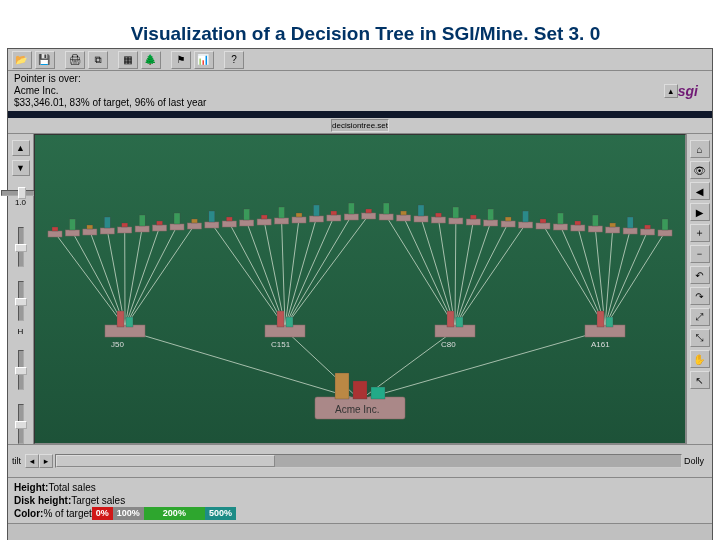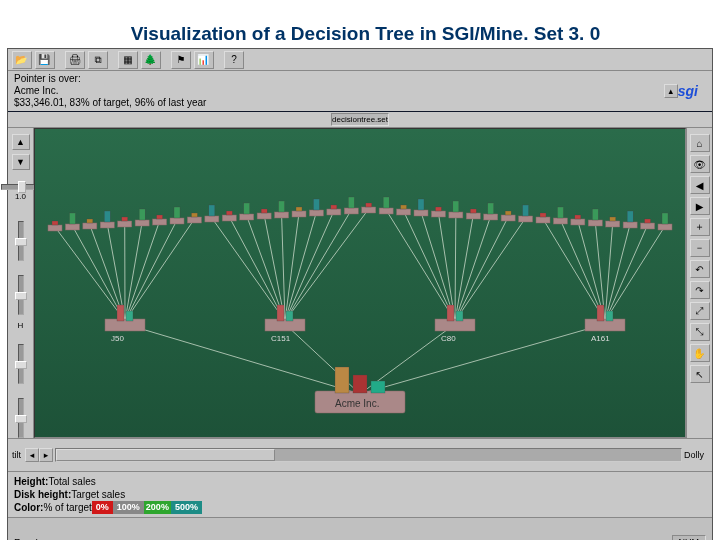--- a/index.html
+++ b/index.html
@@ -2,23 +2,23 @@
 <html><head>
 <meta charset="utf-8">
 <style>
   * { box-sizing: border-box; margin: 0; padding: 0; }
   body { width: 720px; height: 540px; font-family: Arial, sans-serif; background: #fff; overflow: hidden; }
   .slide-title { font-size: 19px; font-weight: bold; color: #003366; text-align: center; padding: 23px 0 3px; margin-left: 11px; }
   .app-window { width: 706px; margin: 0 7px; background: #bdbdbd; border: 1px solid #555; }
   .toolbar { height: 22px; background: #c8c8c8; border-bottom: 1px solid #888; display: flex; align-items: center; padding: 0 4px; gap: 3px; }
   .tb-btn { width: 20px; height: 18px; background: #c0c0c0; border: 1px outset #ddd; display: flex; align-items: center; justify-content: center; font-size: 10px; cursor: pointer; }
   .tb-sep { width: 4px; }
-  .info-panel { padding: 2px 6px; font-size: 10px; line-height: 12px; background: #c8c8c8; border-bottom: 1px solid #0f172a; display: flex; justify-content: space-between; align-items: center; }
+  .info-panel { padding: 2px 6px; font-size: 10px; line-height: 12px; background: #c8c8c8; border-bottom: 7px solid #0f172a; display: flex; justify-content: space-between; align-items: center; }
   .info-text { flex: 1; }
-  .sgi-logo { font-size: 14px; font-style: italic; font-weight: bold; color: #1d4ed8; padding-right: 8px; }
+  .sgi-logo { font-size: 14px; font-style: italic; font-weight: bold; color: #701a75; padding-right: 8px; }
   .scroll-btn { width: 14px; height: 14px; background: #c0c0c0; border: 1px outset #ddd; display: inline-flex; align-items: center; justify-content: center; font-size: 9px; margin-left: 4px; }
   .path-bar { height: 16px; background: #c8c8c8; border-bottom: 1px solid #888; display: flex; align-items: center; justify-content: center; }
   .path-btn { font-size: 8px; padding: 1px 0; background: #b8b8b8; border: 1px inset #ddd; }
   .main-area { display: flex; height: 310px; }
   .left-panel { width: 26px; background: #c8c8c8; display: flex; flex-direction: column; align-items: center; padding-top: 6px; gap: 4px; border-right: 1px solid #888; }
   .nav-arrow { width: 18px; height: 16px; background: #c0c0c0; border: 1px outset #ddd; display: flex; align-items: center; justify-content: center; font-size: 9px; cursor: pointer; }
   .slider-area { width: 20px; margin-top: 10px; display: flex; flex-direction: column; align-items: center; }
   .slider-label { font-size: 8px; margin: 2px 0; }
   .vslider { width: 6px; height: 40px; background: #999; border: 1px inset #aaa; position: relative; }
   .vslider-thumb { position: absolute; width: 12px; height: 8px; background: #ddd; border: 1px outset #fff; left: -4px; top: 16px; }
@@ -27,21 +27,21 @@
   .rp-btn { width: 20px; height: 18px; background: #c0c0c0; border: 1px outset #ddd; display: flex; align-items: center; justify-content: center; font-size: 10px; cursor: pointer; }
   .hscroll-area { height: 18px; background: #c8c8c8; display: flex; align-items: center; padding: 16px 4px; border-top: 1px solid #888; }
   .hscroll-label { font-size: 9px; margin-right: 4px; }
   .hscroll-btn { width: 14px; height: 14px; background: #c0c0c0; border: 1px outset #ddd; font-size: 9px; display: flex; align-items: center; justify-content: center; }
   .hscroll-track { flex: 1; height: 14px; background: #aaa; border: 1px inset #ccc; margin: 0 2px; position: relative; }
   .hscroll-thumb { position: absolute; left: 0; width: 35%; height: 100%; background: #c8c8c8; border: 1px outset #ddd; }
   .legend-panel { padding: 3px 6px; font-size: 10px; line-height: 13px; background: #c8c8c8; border-top: 1px solid #888; }
   .legend-row { display: flex; align-items: center; gap: 0; }
   .swatch-red { background: #d01818; color: #fff; padding: 0 4px; font-size: 9px; font-weight: bold; }
   .swatch-grey { background: #888; color: #fff; padding: 0 4px; font-size: 9px; font-weight: bold; }
-  .swatch-green { background: #2ea62e; color: #fff; padding: 0 2px; font-size: 9px; font-weight: bold; }
+  .swatch-green { background: #2ea62e; color: #fff; padding: 0 19px; font-size: 9px; font-weight: bold; }
   .swatch-teal { background: #1d8c86; color: #fff; padding: 0 4px; font-size: 9px; font-weight: bold; }
   .status-bar { height: 32px; background: #c0c0c0; border-top: 1px solid #888; display: flex; align-items: flex-end; padding: 0 6px; font-size: 10px; justify-content: space-between; }
   .status-cell { background: #b8b8b8; border: 1px inset #ddd; padding: 1px 6px; font-size: 9px; }
   
   .tree-svg { position: absolute; inset: 0; }
   .node-base { fill: #a88; stroke: #866; stroke-width: 0.5; }
   .node-bar { stroke: #444; stroke-width: 0.3; }
   .node-label { font-size: 8px; fill: #ddd; }
   .root-label { font-size: 10px; fill: #333; }
   .link { stroke: #c8d8c8; stroke-width: 0.8; fill: none; }

